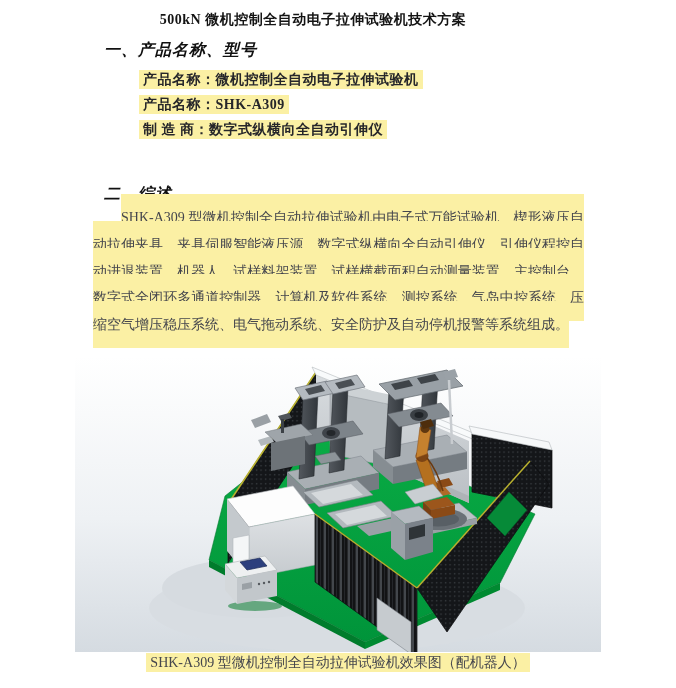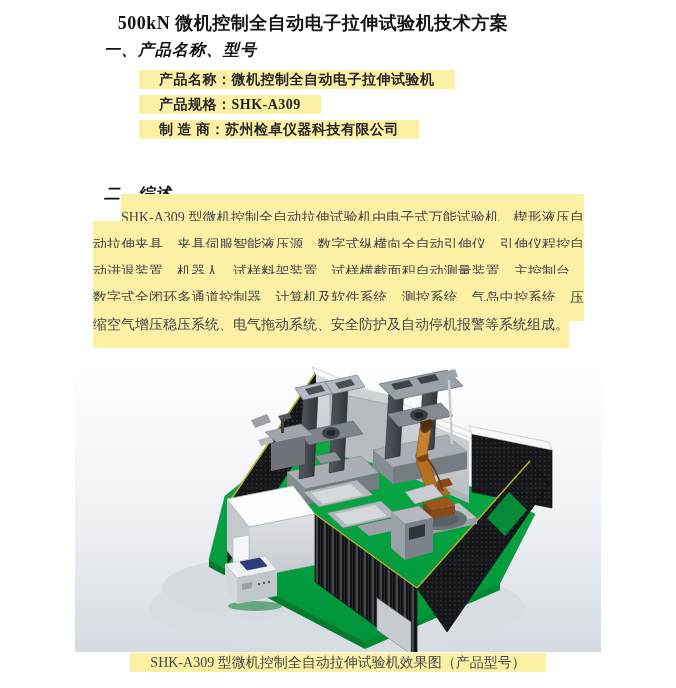--- a/index.html
+++ b/index.html
@@ -6,33 +6,33 @@
   body{
     width:676px;height:688px;
     background:#ffffff;
     font-family:"Liberation Serif","DejaVu Serif",serif;
     position:relative;overflow:hidden;
     color:#222;
   }
   .abs{position:absolute;}
   .doc-title{
     top:11px;left:0;width:626px;text-align:center;
-    font-size:18px;font-weight:bold;color:#141414;letter-spacing:0.5px;
+    font-size:14px;font-weight:bold;color:#141414;letter-spacing:0.5px;
   }
   .sec-heading{
     font-size:16px;font-weight:bold;font-style:italic;color:#101010;
     letter-spacing:1px;
   }
   .h1{top:40px;left:104px;}
   .h2{top:184px;left:104px;font-style:italic;}
   .product-block{top:70px;left:139px;}
   .product-line{display:block;margin-bottom:6px;}
   .hl{
     background:#FBF0A4;
-    padding:2px 20px;
+    padding:2px 4px;
   }
   .product-line .hl{
     font-size:14px;font-weight:bold;color:#26262a;letter-spacing:0.5px;
   }
   .overview{
     top:205px;left:93px;width:491px;
     font-size:14px;line-height:26.8px;color:#45464d;
     text-align:justify;text-indent:28px;
     margin:0;
   }
@@ -46,22 +46,22 @@
 </style>
 </head>
 <body>
 
 <div class="abs doc-title">500kN 微机控制全自动电子拉伸试验机技术方案</div>
 
 <div class="abs sec-heading h1">一、产品名称、型号</div>
 
 <div class="abs product-block">
   <span class="product-line"><span class="hl">产品名称：微机控制全自动电子拉伸试验机</span></span>
-  <span class="product-line"><span class="hl">产品规格：SHK-A309</span></span>
-  <span class="product-line"><span class="hl">制 造 商：苏州检卓仪器科技有限公司</span></span>
+  <span class="product-line"><span class="hl">产品名称：SHK-A309</span></span>
+  <span class="product-line"><span class="hl">制 造 商：数字式纵横向全自动引伸仪</span></span>
 </div>
 
 <div class="abs sec-heading h2">二、综述</div>
 
 <p class="abs overview"><span class="hl">SHK-A309 型微机控制全自动拉伸试验机由电子式万能试验机、楔形液压自动拉伸夹具、夹具伺服智能液压源、数字式纵横向全自动引伸仪、引伸仪程控自动进退装置、机器人、试样料架装置、试样横截面积自动测量装置、主控制台、数字式全闭环多通道控制器、计算机及软件系统、测控系统、气岛中控系统、压缩空气增压稳压系统、电气拖动系统、安全防护及自动停机报警等系统组成。</span></p>
 
 <div class="abs figure-wrap">
 <svg width="526" height="296" viewBox="0 0 526 296">
   <defs>
     <linearGradient id="bgGrad" x1="0" y1="0" x2="0" y2="1">
@@ -232,13 +232,13 @@
     <polygon points="150,208 162,222 162,248 150,234" fill="#d4d8db"></polygon>
     <polygon points="162,222 202,214 202,240 162,248" fill="#c2c7cb"></polygon>
     <polygon points="167,228 177,226 177,232 167,234" fill="#9aa0a5"></polygon>
     <circle cx="184" cy="228" r="1.2" fill="#555a5f"></circle>
     <circle cx="189" cy="227" r="1.2" fill="#555a5f"></circle>
     <circle cx="194" cy="226" r="1.2" fill="#555a5f"></circle>
   </g>
 </svg>
 </div>
 
-<div class="abs caption"><span class="hl">SHK-A309 型微机控制全自动拉伸试验机效果图（产品型号）</span></div>
+<div class="abs caption"><span class="hl">SHK-A309 型微机控制全自动拉伸试验机效果图（配机器人）</span></div>
 
 </body></html>

